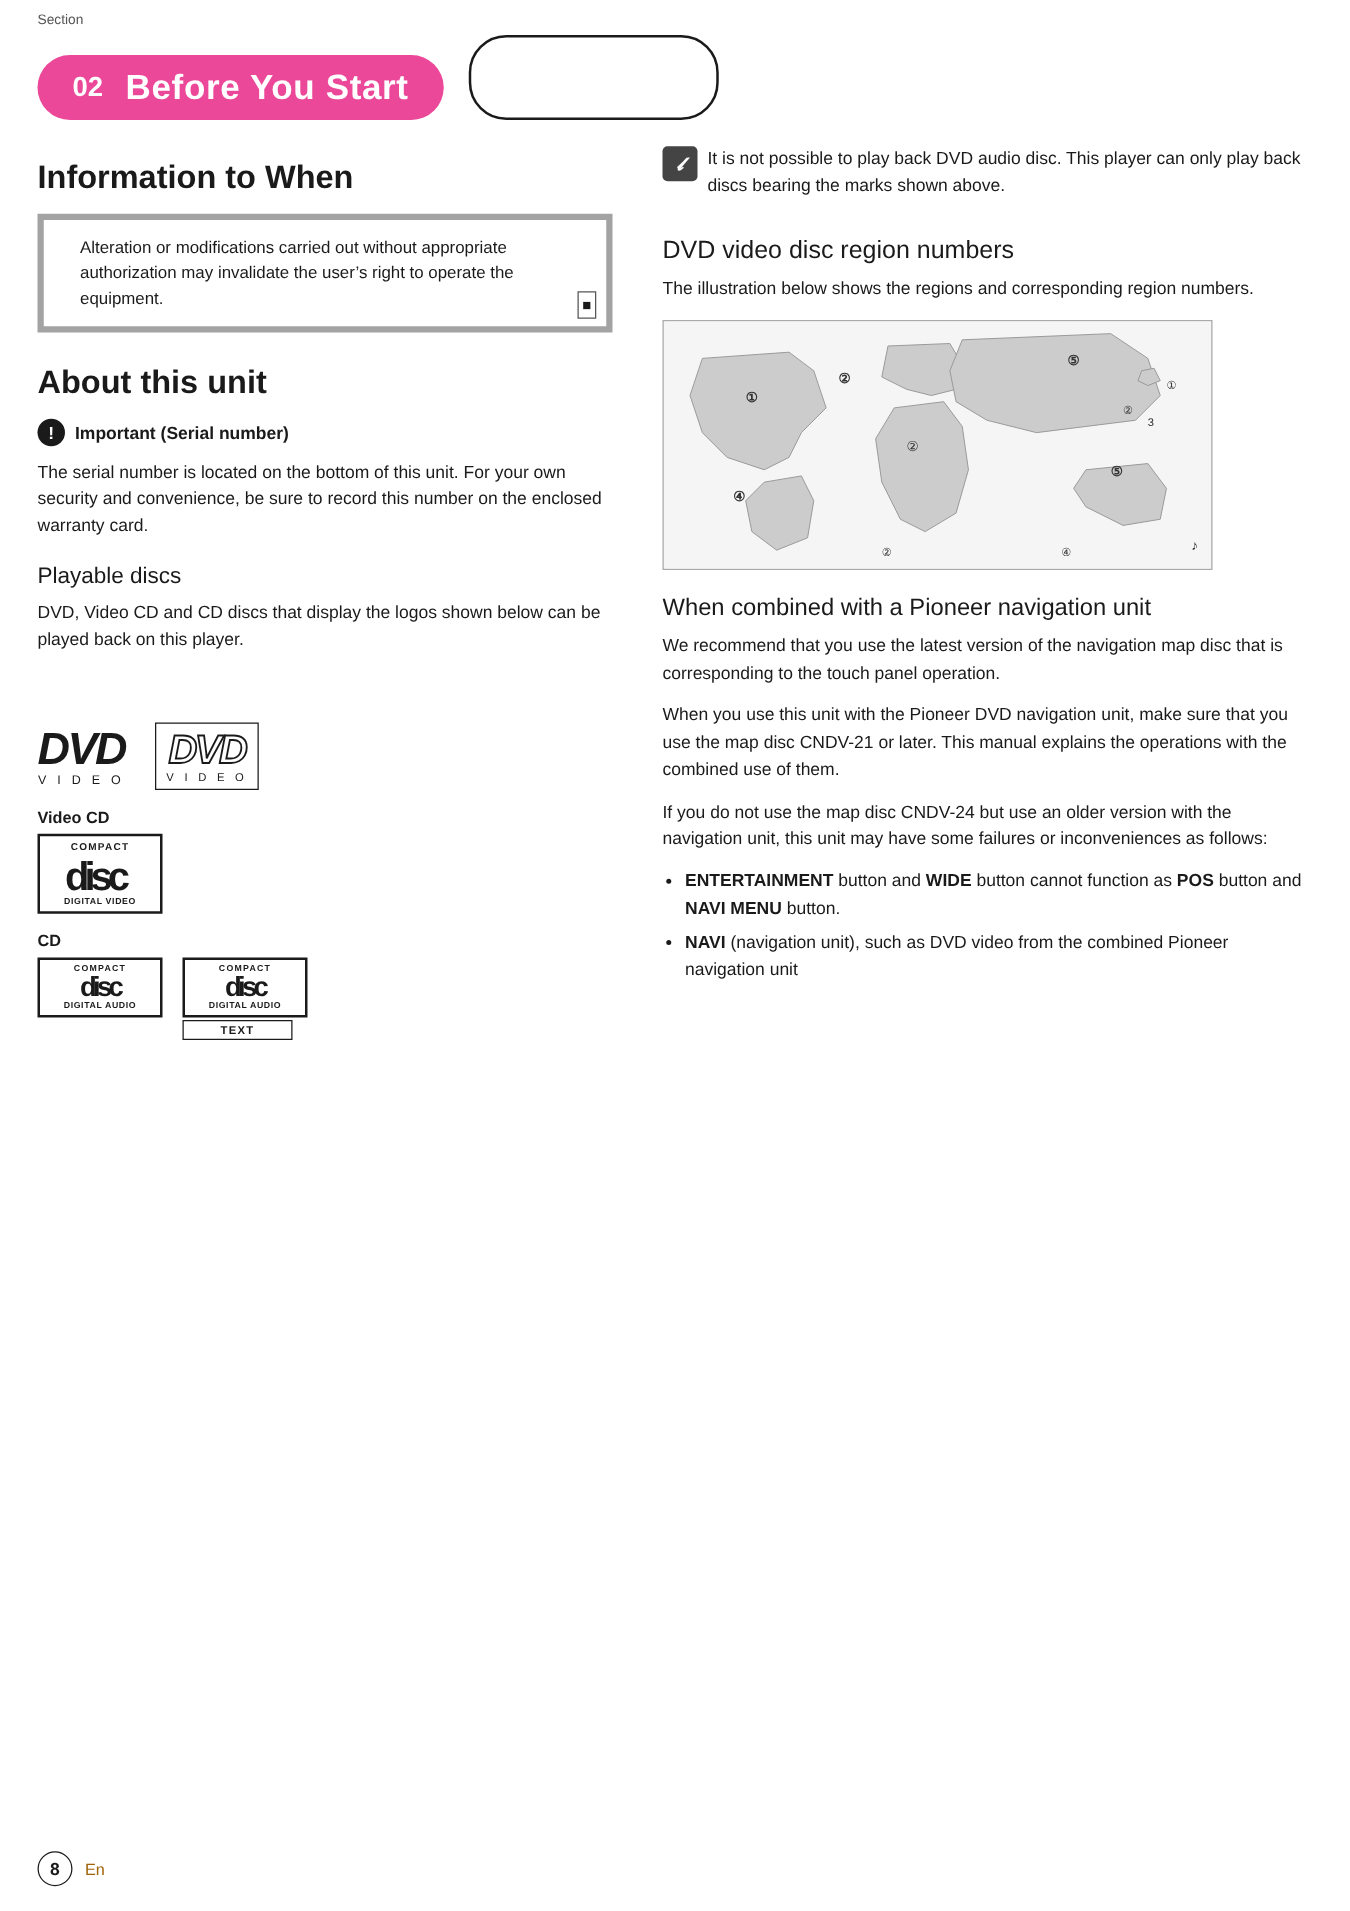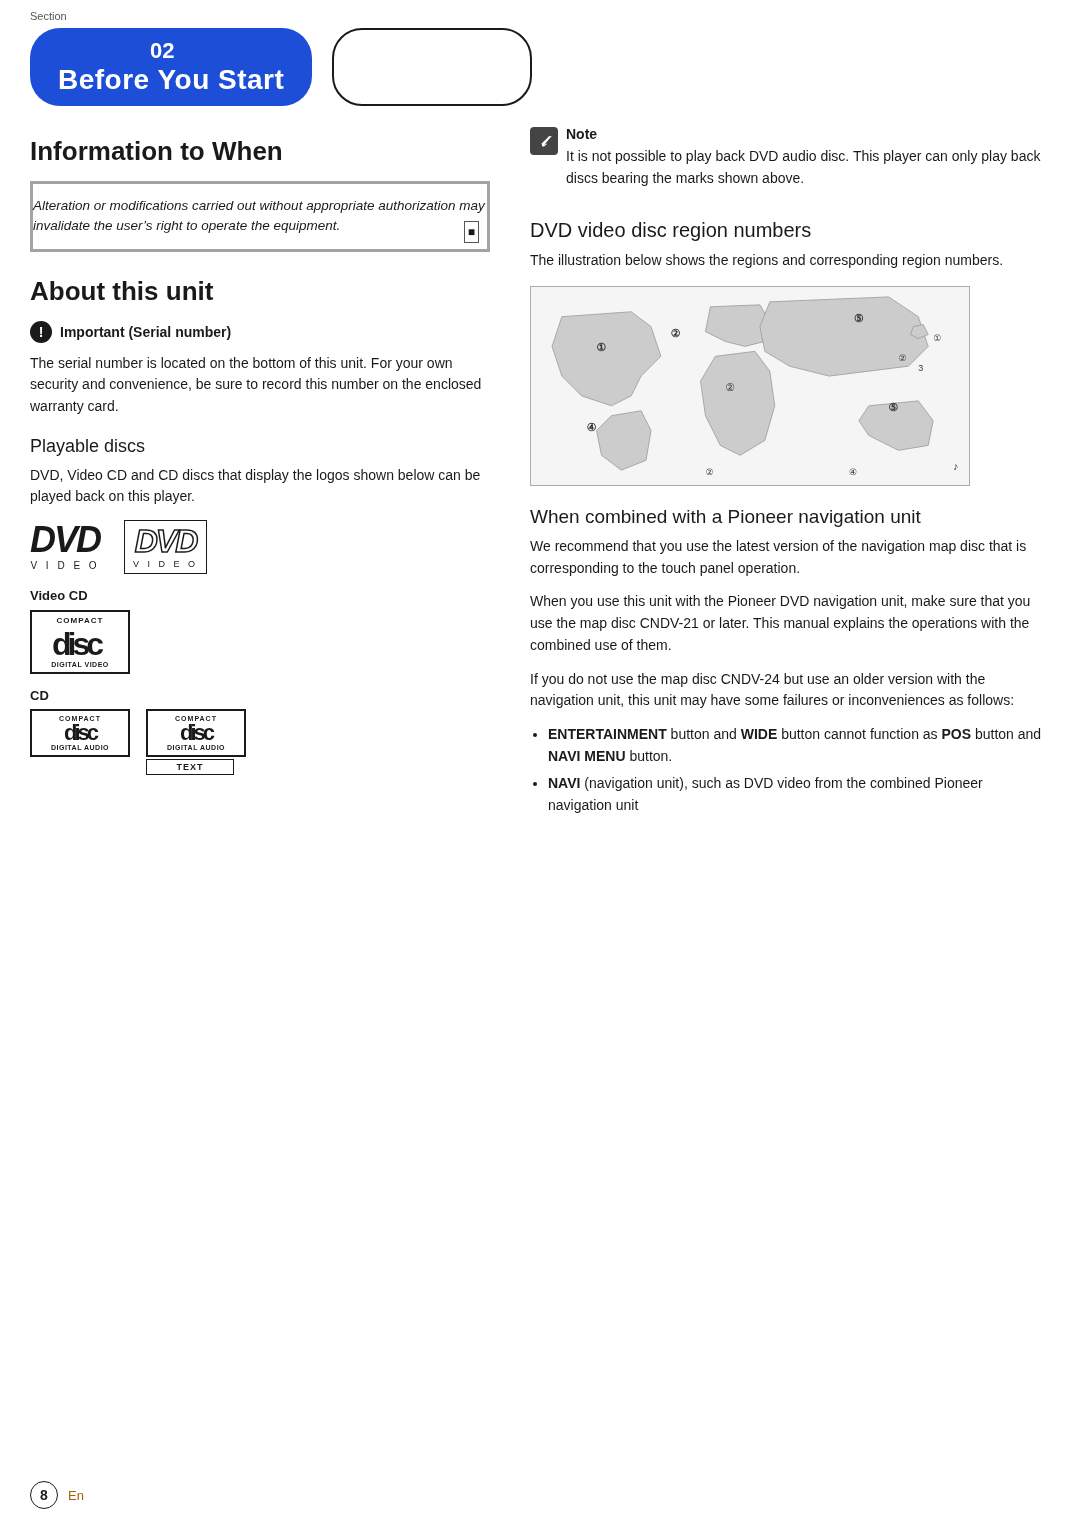--- a/index.html
+++ b/index.html
@@ -24,26 +24,25 @@
     .section-label {
       font-size: 11px;
       color: #555;
       position: absolute;
       top: 10px;
       left: 30px;
     }
     .header-pill {
       display: flex;
       align-items: center;
-      background: #1d4ed8;
+      background: #ec4899;
       border-radius: 30px;
       padding: 10px 28px;
-      margin-top: 20px;
+      margin-top: 36px;
       margin-bottom: 10px;
-      flex-direction: column;
     }
     .header-section-num {
       font-size: 22px;
       font-weight: bold;
       color: #ffffff;
       margin-right: 18px;
     }
     .header-title {
       font-size: 28px;
       font-weight: bold;
@@ -87,27 +86,26 @@
     }
     .subsection-title {
       font-size: 18px;
       font-weight: normal;
       margin-bottom: 8px;
       margin-top: 18px;
     }
 
     
     .info-box {
-      border: 3px solid #a3a3a3;
-      padding: 12px 0;
+      border: 5px solid #a3a3a3;
+      padding: 12px 29px;
       font-size: 13.5px;
       line-height: 1.5;
       margin-bottom: 16px;
       position: relative;
-      font-style: italic;
     }
     .info-box-icon {
       position: absolute;
       bottom: 6px;
       right: 8px;
       font-size: 12px;
       border: 1px solid #555;
       padding: 1px 3px;
     }
 
@@ -154,20 +152,21 @@
       display: flex;
       align-items: center;
       gap: 24px;
       margin-bottom: 8px;
     }
 
     .dvd-logo {
       display: flex;
       flex-direction: column;
       align-items: center;
+      margin-top: 44px;
     }
 
     .dvd-logo-text-main {
       font-size: 36px;
       font-weight: 900;
       font-style: italic;
       letter-spacing: -2px;
       line-height: 1;
       color: #1a1a1a;
     }
@@ -401,21 +400,20 @@
       </div>
     </div>
 
   </div>
 
   <div class="right-col">
 
     <div class="note-box">
       <div class="note-icon">𝓵</div>
       <div>
-        <div class="note-label">Note</div>
         <p class="body-text">It is not possible to play back DVD audio disc. This player can only play back discs bearing the marks shown above.</p>
       </div>
     </div>
 
     <h3 class="subsection-title" style="font-size:20px;">DVD video disc region numbers</h3>
     <p class="body-text">The illustration below shows the regions and corresponding region numbers.</p>
 
     <div class="world-map-container">
       <svg class="world-map-svg" viewBox="0 0 440 200" xmlns="http://www.w3.org/2000/svg">
 

